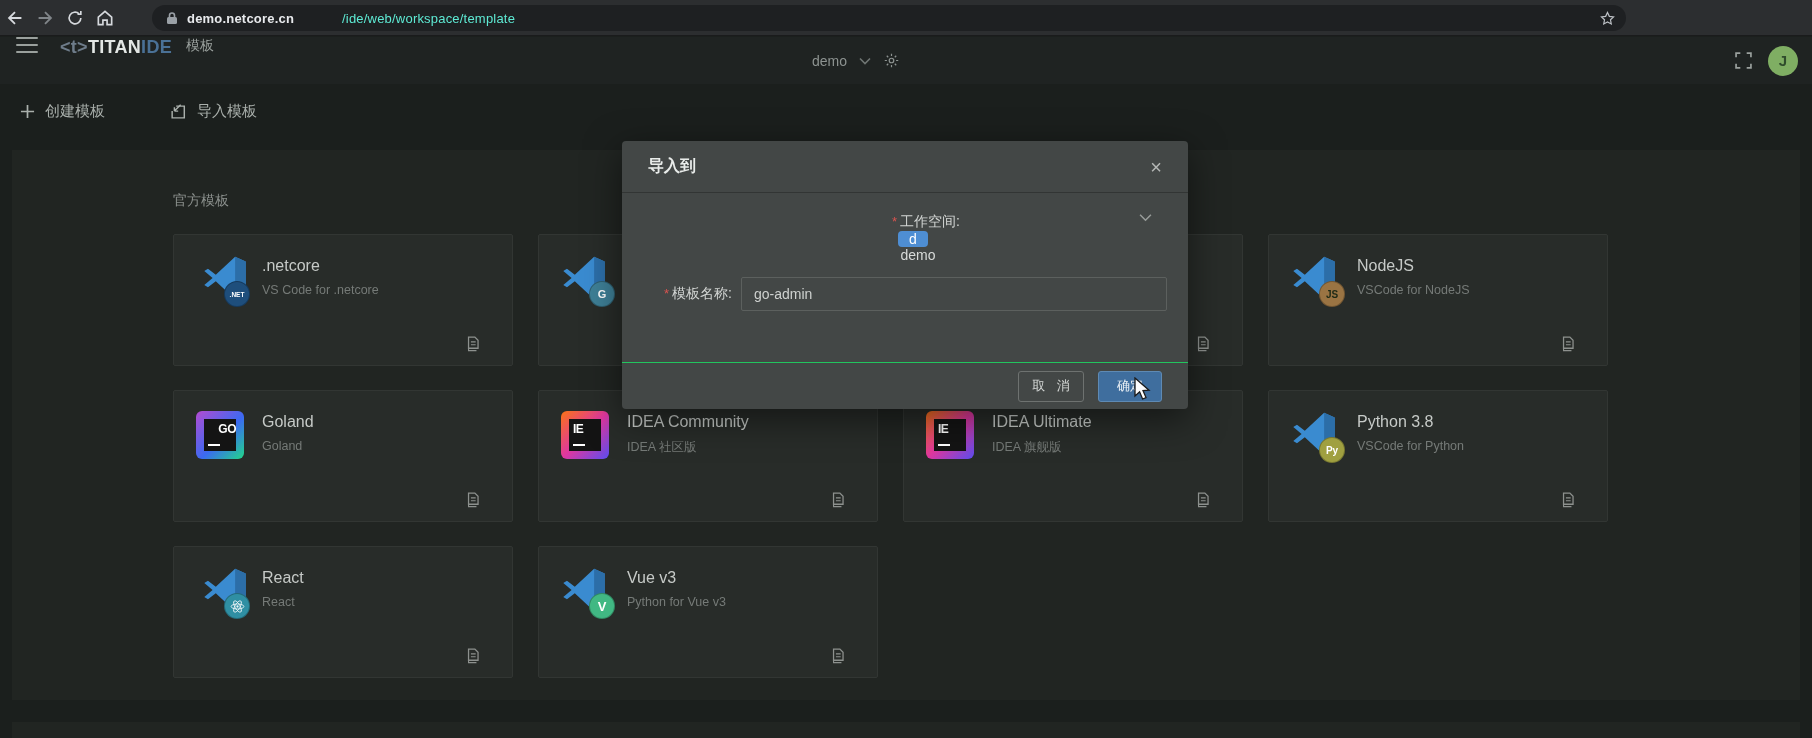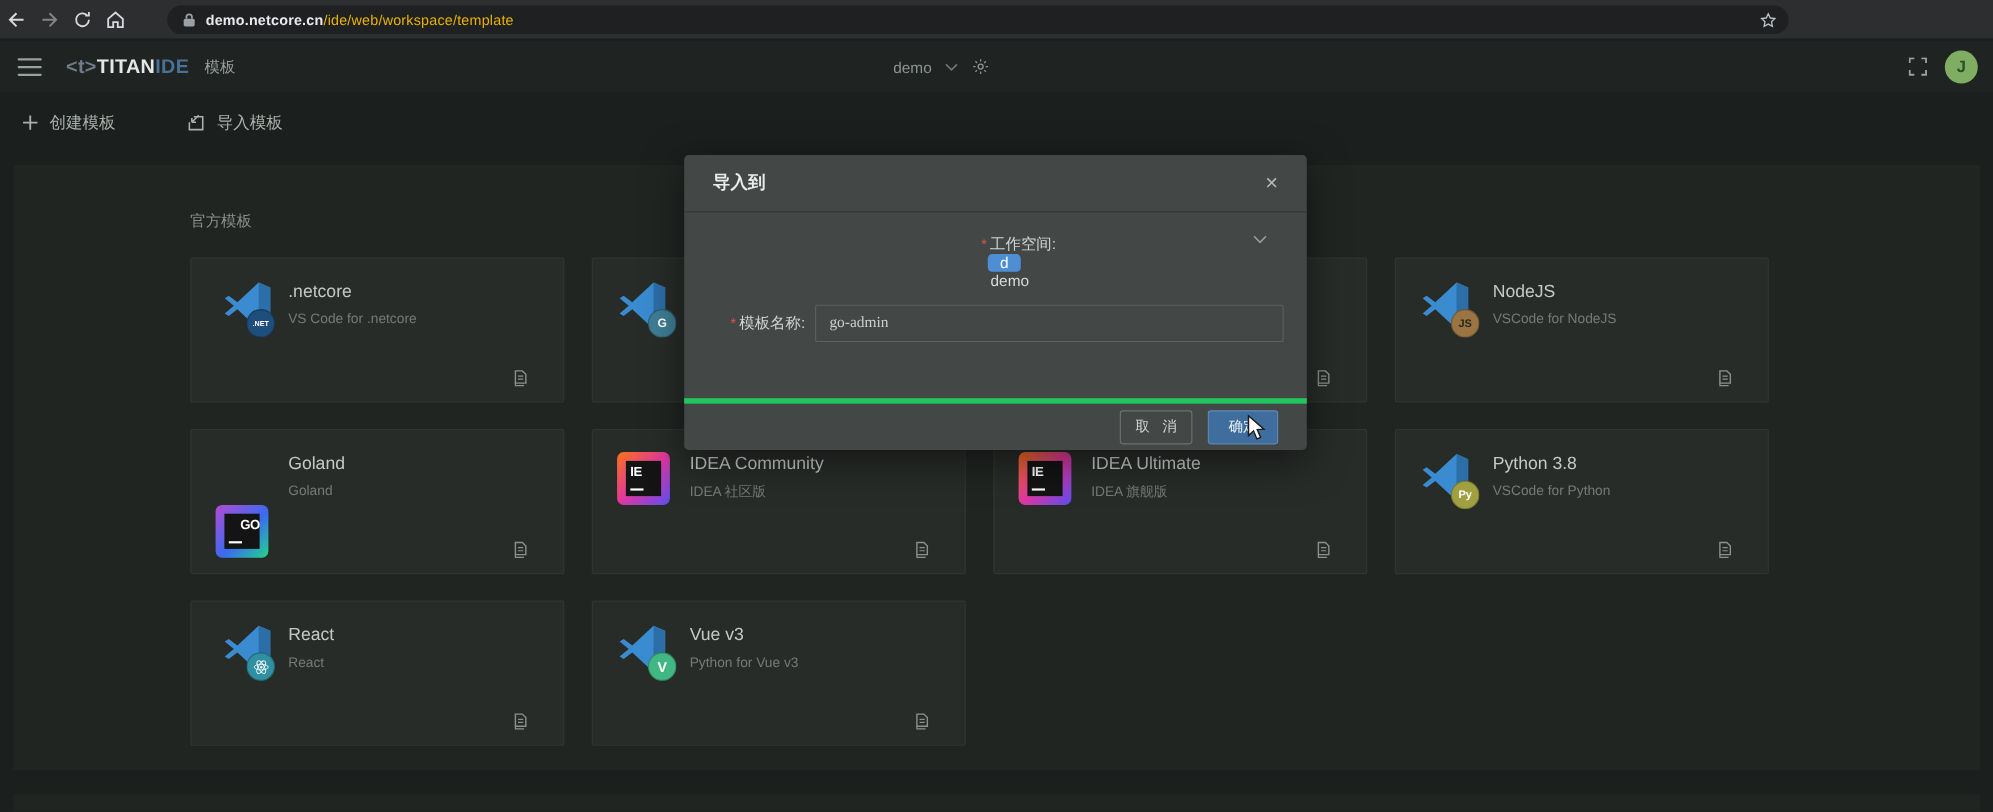--- a/index.html
+++ b/index.html
@@ -11,31 +11,31 @@
   
   .chrome { position:absolute; left:0; top:0; width:1812px; height:36px;
     background:#2c2e30; border-bottom:1px solid #1a1b1c; display:flex; align-items:center; }
   .nav-btn { width:30px; height:28px; display:flex; align-items:center; justify-content:center; flex:0 0 auto; }
   .nav-btn svg { display:block; }
   .addr { position:absolute; left:152px; top:5px; width:1474px; height:26px;
     background:#1e2022; border-radius:13px; display:flex; align-items:center; padding:0 10px 0 14px; }
   .addr .lock { margin-right:9px; display:flex; }
   .addr .url { font-size:13px; letter-spacing:.2px; white-space:nowrap; }
   .addr .url .domain { color:#e8eaed; font-weight:bold; }
-  .addr .url .path { color:#eab308; }
+  .addr .url .path { color:#5eead4;margin-left:48px; }
   .addr .star { margin-left:auto; display:flex; }
   .chrome-right { position:absolute; right:8px; top:0; height:36px; display:flex; align-items:center; gap:12px; }
   .incog { display:flex; align-items:center; gap:7px; background:#3a3d40; border-radius:14px; padding:3px 12px 3px 4px; }
   .incog-circle { width:20px; height:20px; background:#e8eaed; border-radius:50%; display:flex; align-items:center; justify-content:center; }
   .incog-label { color:#e8eaed; font-size:13px; font-weight:bold; }
   .dots { color:#cfd2d6; font-size:15px; line-height:10px; letter-spacing:0; width:10px; text-align:center; }
 
   
   .appbar { position:absolute; left:0; top:37px; width:1812px; height:47px;
-    background:#1f2322; display:flex; align-items:center; }
+    background:#1f2322; display:flex; }
   .burger { width:22px; height:16px; margin-left:16px; display:flex; flex-direction:column; justify-content:space-between; }
   .burger i { display:block; height:2px; background:#9aa09d; border-radius:1px; }
   .logo { margin-left:22px; font-size:18px; font-weight:bold; letter-spacing:.3px; white-space:nowrap; }
   .logo .lb { color:#6e7c8a; }
   .logo .lm { color:#e3e7e5; }
   .logo .ls { color:#4a7196; }
   .page-label { margin-left:14px; color:#9aa09d; font-size:14px; }
   .ws-group { position:absolute; left:812px; top:0; height:47px; display:flex; align-items:center; gap:12px; }
   .ws-name { color:#8d9391; font-size:14px; }
   .appbar-right { position:absolute; right:14px; top:0; height:47px; display:flex; align-items:center; gap:16px; }
@@ -76,22 +76,22 @@
   .row-ws { top:72px; height:32px;flex-direction:column; }
   .row-name { top:136px; height:34px; }
   .m-label { color:#d2d5d3; font-size:14px; width:78px; margin-left:32px; text-align:right; white-space:nowrap; position:relative; }
   .m-label .req { color:#d9534f; font-size:13px; margin-right:3px; }
   .ws-badge { width:30px; height:30px; border-radius:4px; background:#4e8ed3; color:#fff; font-size:14px;
     display:flex; align-items:center; justify-content:center; margin-left:16px; }
   .ws-value { color:#d8dbd9; font-size:14px; margin-left:26px; }
   .select-arrow { position:absolute; right:36px; }
   .m-input { margin-left:9px; width:426px; height:34px; background:transparent; border:1px solid #5c605e;
     border-radius:2px; color:#ced1cf; font-size:14px; padding:0 12px;
-    font-family:Liberation Serif, serif; outline:none; }
-  .modal-foot { position:absolute; left:0; top:221px; width:566px; height:47px; border-top:5px solid #22c55e;
+    font-family:Liberation Sans, sans-serif; outline:none; }
+  .modal-foot { position:absolute; left:0; top:221px; width:566px; height:47px; border-top:1px solid #22c55e;
     display:flex; align-items:center; justify-content:flex-end; padding-right:26px; gap:14px; }
   .btn { height:31px; border-radius:3px; font-size:13px; display:flex; align-items:center; justify-content:center; }
   .btn-cancel { width:66px; background:transparent; border:1px solid #6e7270; color:#d5d8d6; letter-spacing:4px; padding-left:4px; }
   .btn-ok { width:64px; background:#3f6e9e; border:1px solid #5e8ab4; color:#edf2f6; }
 
   .cursor { position:absolute; left:1131px; top:377px; z-index:50; }
 </style>
 </head>
 <body>
 
@@ -239,21 +239,21 @@
     </div>
     <div class="title">NodeJS</div>
     <div class="subtitle">VSCode for NodeJS</div>
     <svg class="copy" width="19" height="19" viewBox="0 0 24 24">
         <use href="#ic-copy"></use>
       </svg>
   </div>
 
   <div class="card r2 c1">
     <div class="icon-wrap">
-      <div class="jb-icon" style="background: linear-gradient(135deg, rgb(180, 75, 210) 0%, rgb(59, 106, 242) 55%, rgb(33, 215, 137) 100%); margin-top: 48px;">
+      <div class="jb-icon" style="background: linear-gradient(135deg, rgb(180, 75, 210) 0%, rgb(59, 106, 242) 55%, rgb(33, 215, 137) 100%);">
         <div class="jb-inner"><span>GO</span><span class="jb-dash"></span></div>
       </div>
     </div>
     <div class="title">Goland</div>
     <div class="subtitle">Goland</div>
     <svg class="copy" width="19" height="19" viewBox="0 0 24 24">
         <use href="#ic-copy"></use>
       </svg>
   </div>
 

